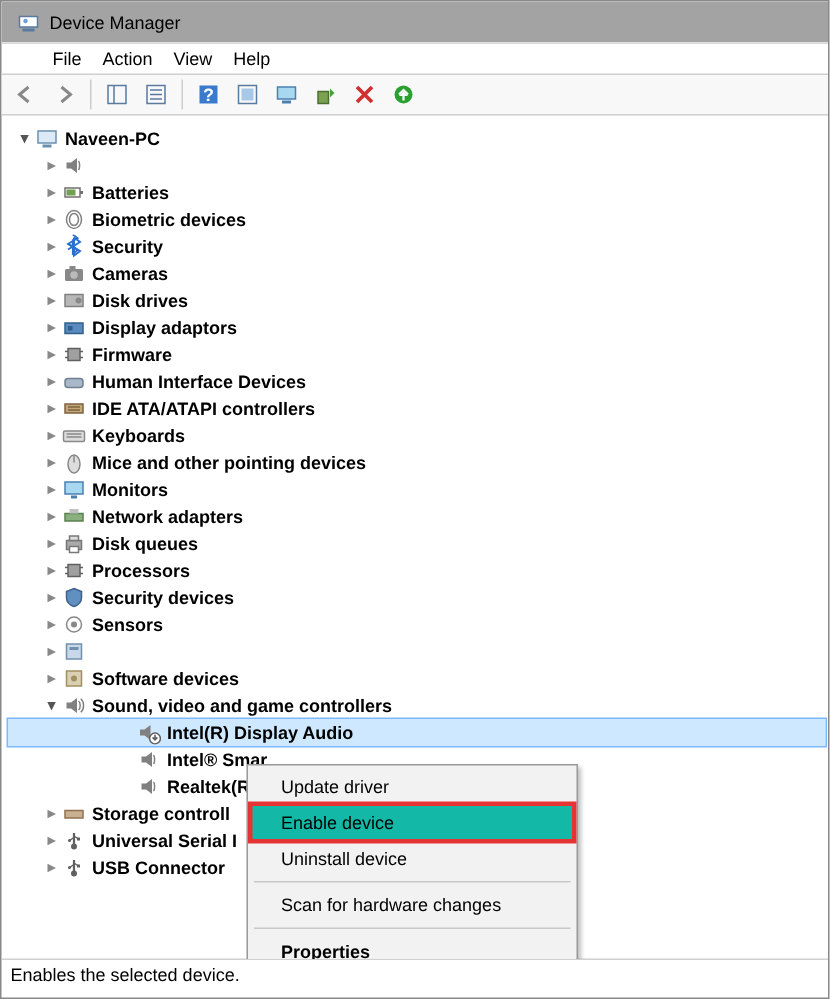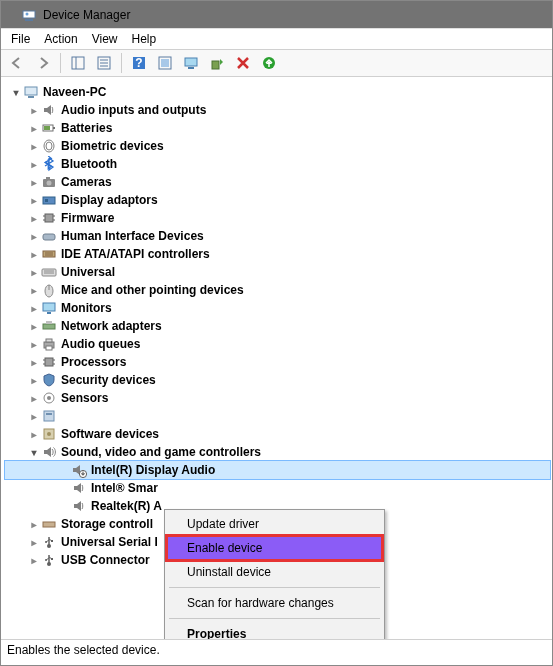--- a/index.html
+++ b/index.html
@@ -1,38 +1,38 @@
 <!DOCTYPE html>
 <html><head>
 <meta charset="utf-8">
 <style>
 * { margin: 0; padding: 0; box-sizing: border-box; font-family: "Segoe UI", Tahoma, sans-serif; font-size: 12px; }
 body { background: #fff; width: 553px; height: 666px; overflow: hidden; border: 1px solid #888; }
-.titlebar { height: 28px; display: flex; align-items: center; padding: 0 20px; background: #737373; border-bottom: 1px solid #e0e0e0; }
+.titlebar { height: 28px; display: flex; align-items: center; padding: 0 10px; background: #a3a3a3; border-bottom: 1px solid #e0e0e0; }
 .titlebar .icon { margin-right: 6px; }
 .titlebar .title { font-size: 12px; }
-.menubar { height: 20px; display: flex; align-items: center; gap: 14px; padding: 0 10px; }
+.menubar { height: 20px; display: flex; align-items: center; gap: 14px; padding: 0 10px; margin-left: 24px; }
 .menubar span { cursor: default; }
 .toolbar { height: 28px; display: flex; align-items: center; gap: 2px; padding: 0 4px; border-top: 1px solid #d0d0d0; border-bottom: 1px solid #d0d0d0; background: #f8f8f8; }
 .tbtn { width: 24px; height: 22px; display: inline-flex; align-items: center; justify-content: center; }
 .toolbar .sep { width: 1px; height: 20px; background: #ccc; margin: 0 3px; }
 .tree { padding: 6px 2px 2px 4px; height: 562px; overflow: auto; position: relative; }
 .node { display: flex; align-items: center; height: 18px; white-space: nowrap; font-weight: bold; }
 .arrow { width: 14px; display: inline-flex; justify-content: center; color: #666; font-size: 10px; }
 .arrow.open::before { content: "▾"; color: #555;}
 .arrow.closed::before { content: "▸"; color: #888;}
 .arrow.none::before { content: ""; }
 .nicon { width: 16px; height: 16px; margin-right: 4px; display: inline-flex; align-items: center; justify-content: center; }
 .depth0 { padding-left: 4px; }
 .depth1 { padding-left: 22px; }
-.depth2 { padding-left: 52px; }
+.depth2 { padding-left: 72px; }
 .selected { background: #cde8ff; outline: 1px solid #7abaff; }
 .contextmenu { position: absolute; top: 432px; left: 163px; width: 221px; background: #f2f2f2; border: 1px solid #999; box-shadow: 2px 2px 3px rgba(0,0,0,0.25); padding: 2px; }
 .contextmenu .item { height: 24px; display: flex; align-items: center; padding: 0 20px; }
-.contextmenu .item.hl { background: #8b5cf6; outline: 3px solid #e63434; outline-offset: -1px; }
+.contextmenu .item.hl { background: #14b8a6; outline: 3px solid #e63434; outline-offset: -1px; }
 .contextmenu .divider { height: 1px; background: #c8c8c8; margin: 3px 2px; }
 .contextmenu .item.bold { font-weight: 600; }
 .statusbar { height: 24px; border-top: 1px solid #d0d0d0; padding: 3px 6px; font-size: 12px; }
 svg { display: block; }
 </style>
 </head>
 <body>
 
 <div class="titlebar">
   <span class="icon">
@@ -131,21 +131,20 @@
 
   <div id="cat-container">
       <div class="node depth1">
         <span class="arrow closed"></span>
         <span class="nicon">
           <svg width="16" height="16">
             <path d="M3 6h3l4-3v10l-4-3H3z" fill="#808080"></path>
             <path d="M11 5c1 1 1 5 0 6" stroke="#808080" fill="none"></path>
           </svg>
         </span>
-        <span>Audio inputs and outputs</span>
       </div>
       <div class="node depth1">
         <span class="arrow closed"></span>
         <span class="nicon">
           <svg width="16" height="16">
             <rect x="2" y="5" width="10" height="6" fill="none" stroke="#707070"></rect>
             <rect x="12" y="7" width="2" height="2" fill="#707070"></rect>
             <rect x="3" y="6" width="6" height="4" fill="#70a050"></rect>
           </svg>
         </span>
@@ -162,32 +161,42 @@
         <span>Biometric devices</span>
       </div>
       <div class="node depth1">
         <span class="arrow closed"></span>
         <span class="nicon">
           <svg width="16" height="16">
             <path d="M7 2v12l4-3-8-5 8-5-4-3" fill="none" stroke="#2a70d0" stroke-width="1.5" transform="scale(0.8) translate(2 2)"></path>
             <path d="M8 2 L8 14 L12 11 L4 6 M4 10 L12 5 L8 2" fill="none" stroke="#2a70d0" stroke-width="1.3"></path>
           </svg>
         </span>
-        <span>Bluetooth</span>
+        <span>Security</span>
       </div>
       <div class="node depth1">
         <span class="arrow closed"></span>
         <span class="nicon">
           <svg width="16" height="16">
             <rect x="2" y="5" width="12" height="8" fill="#888" rx="1"></rect>
             <circle cx="8" cy="9" r="2.5" fill="#bbb"></circle>
             <rect x="5" y="3" width="4" height="2" fill="#888"></rect>
           </svg>
         </span>
         <span>Cameras</span>
+      </div>
+      <div class="node depth1">
+        <span class="arrow closed"></span>
+        <span class="nicon">
+          <svg width="16" height="16">
+            <rect x="2" y="4" width="12" height="8" fill="#b8b8b8" stroke="#808080"></rect>
+            <circle cx="11" cy="8" r="2" fill="#888"></circle>
+          </svg>
+        </span>
+        <span>Disk drives</span>
       </div>
       <div class="node depth1">
         <span class="arrow closed"></span>
         <span class="nicon">
           <svg width="16" height="16">
             <rect x="2" y="5" width="12" height="7" fill="#5a8ac0" stroke="#30608a"></rect>
             <rect x="4" y="7" width="3" height="3" fill="#30608a"></rect>
           </svg>
         </span>
         <span>Display adaptors</span>
@@ -227,21 +236,21 @@
       </div>
       <div class="node depth1">
         <span class="arrow closed"></span>
         <span class="nicon">
           <svg width="16" height="16">
             <rect x="1" y="5" width="14" height="7" fill="#ddd" stroke="#888" rx="1"></rect>
             <line x1="3" y1="7" x2="13" y2="7" stroke="#888"></line>
             <line x1="3" y1="9" x2="13" y2="9" stroke="#888"></line>
           </svg>
         </span>
-        <span>Universal</span>
+        <span>Keyboards</span>
       </div>
       <div class="node depth1">
         <span class="arrow closed"></span>
         <span class="nicon">
           <svg width="16" height="16">
             <ellipse cx="8" cy="9" rx="4" ry="6" fill="#ddd" stroke="#888"></ellipse>
             <line x1="8" y1="3" x2="8" y2="8" stroke="#888"></line>
           </svg>
         </span>
         <span>Mice and other pointing devices</span>
@@ -268,21 +277,21 @@
       </div>
       <div class="node depth1">
         <span class="arrow closed"></span>
         <span class="nicon">
           <svg width="16" height="16">
             <rect x="3" y="6" width="10" height="6" fill="#aaa" stroke="#777"></rect>
             <rect x="5" y="3" width="6" height="3" fill="#ddd" stroke="#777"></rect>
             <rect x="5" y="10" width="6" height="4" fill="#fff" stroke="#777"></rect>
           </svg>
         </span>
-        <span>Audio queues</span>
+        <span>Disk queues</span>
       </div>
       <div class="node depth1">
         <span class="arrow closed"></span>
         <span class="nicon">
           <svg width="16" height="16">
             <rect x="4" y="4" width="8" height="8" fill="#a0a0a0" stroke="#606060"></rect>
             <line x1="2" y1="6" x2="4" y2="6" stroke="#606060"></line>
             <line x1="2" y1="10" x2="4" y2="10" stroke="#606060"></line>
             <line x1="12" y1="6" x2="14" y2="6" stroke="#606060"></line>
             <line x1="12" y1="10" x2="14" y2="10" stroke="#606060"></line>

